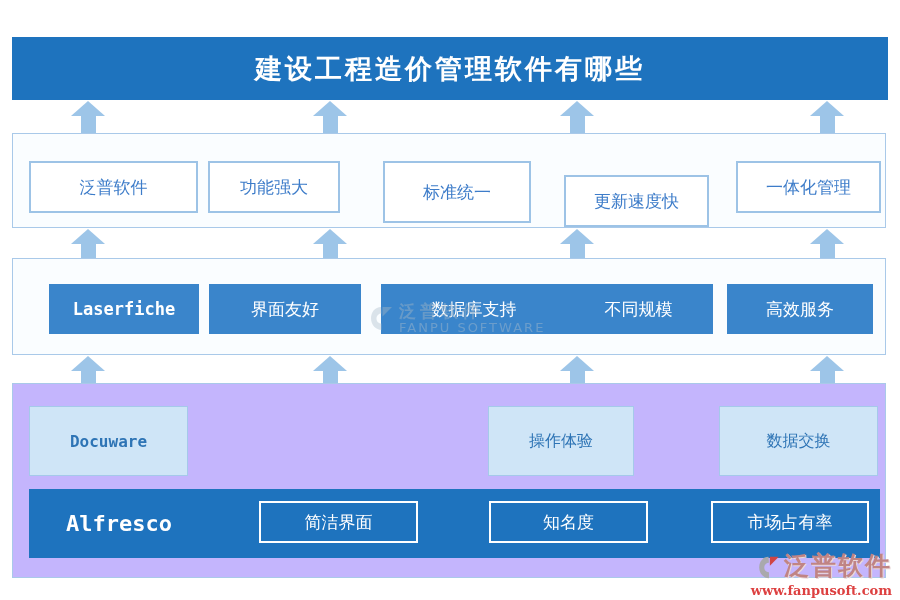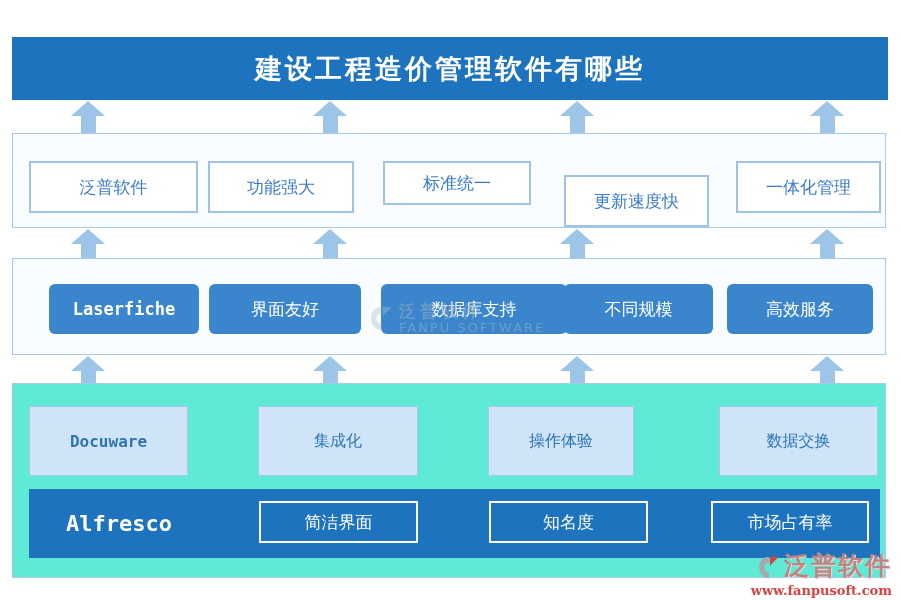--- a/index.html
+++ b/index.html
@@ -9,26 +9,26 @@
   
   .titlebar{position:absolute;left:12px;top:37px;width:876px;height:63px;background:#1e73be;
             color:#ffffff;display:flex;align-items:center;justify-content:center;
             font-size:27px;font-weight:bold;letter-spacing:3px;
             font-family:"DejaVu Serif","Liberation Serif",serif;}
 
   
   .panel{position:absolute;left:12px;width:874px;background:#fafdff;border:1px solid #a9c9e9;box-sizing:border-box;}
   .panel-1{top:133px;height:95px;}
   .panel-2{top:258px;height:97px;}
-  .panel-3{top:383px;height:195px;background:#5eead4;}
+  .panel-3{top:383px;height:195px;background:#c4b5fd;}
 
   .box{position:absolute;display:flex;align-items:center;justify-content:center;
        box-sizing:border-box;white-space:nowrap;}
   .outline{background:#ffffff;border:2px solid #9dc3e6;color:#3d7cc9;font-size:17px;}
-  .solid{background:#3a85cb;color:#ffffff;font-size:17px;border-radius:6px;}
+  .solid{background:#3a85cb;color:#ffffff;font-size:17px;}
   .lightfill{background:#cfe5f7;border:1px solid #a5c9ea;color:#2e74b5;font-size:16px;}
   .mono{font-family:"DejaVu Sans Mono","Liberation Mono",monospace;font-weight:bold;}
 
   
   .bluebar{position:absolute;left:16px;top:105px;width:851px;height:69px;background:#1e73be;}
   .bluebar-label{position:absolute;left:37px;top:0;height:100%;display:flex;align-items:center;
                  color:#ffffff;font-size:22px;}
   .wbox{position:absolute;top:12px;height:42px;border:2px solid #ffffff;color:#ffffff;
         display:flex;align-items:center;justify-content:center;font-size:17px;box-sizing:border-box;}
 
@@ -73,22 +73,22 @@
       <div class="head"></div>
       <div class="stem"></div>
     </div>
   <div class="arrow" style="left:810px;top:101px">
       <div class="head"></div>
       <div class="stem"></div>
     </div>
 
   <div class="panel panel-1">
     <div class="box outline" style="left:16px;top:27px;width:169px;height:52px">泛普软件</div>
-    <div class="box outline" style="left:195px;top:27px;width:146px;height:52px">功能强大</div>
-    <div class="box outline" style="left:370px;top:27px;width:148px;height:44px">标准统一</div>
+    <div class="box outline" style="left:195px;top:27px;width:132px;height:52px">功能强大</div>
+    <div class="box outline" style="left:370px;top:27px;width:148px;height:62px">标准统一</div>
     <div class="box outline" style="left:551px;top:41px;width:145px;height:52px">更新速度快</div>
     <div class="box outline" style="left:723px;top:27px;width:145px;height:52px">一体化管理</div>
   </div>
 
   <div class="arrow" style="left:71px;top:229px">
       <div class="head"></div>
       <div class="stem"></div>
     </div>
   <div class="arrow" style="left:313px;top:229px">
       <div class="head"></div>
@@ -134,21 +134,20 @@
       <div class="head"></div>
       <div class="stem"></div>
     </div>
   <div class="arrow" style="left:810px;top:356px">
       <div class="head"></div>
       <div class="stem"></div>
     </div>
 
   <div class="panel panel-3">
     <div class="box lightfill mono" style="left:16px;top:22px;width:159px;height:70px">Docuware</div>
-    <div class="box lightfill" style="left:245px;top:22px;width:160px;height:70px">集成化</div>
     <div class="box lightfill" style="left:475px;top:22px;width:146px;height:70px">操作体验</div>
     <div class="box lightfill" style="left:706px;top:22px;width:159px;height:70px">数据交换</div>
 
     <div class="bluebar">
       <div class="bluebar-label mono">Alfresco</div>
       <div class="wbox" style="left:460px;width:159px">知名度</div>
       <div class="wbox" style="left:230px;width:159px">简洁界面</div>
       <div class="wbox" style="left:682px;width:158px">市场占有率</div>
     </div>
   </div>

